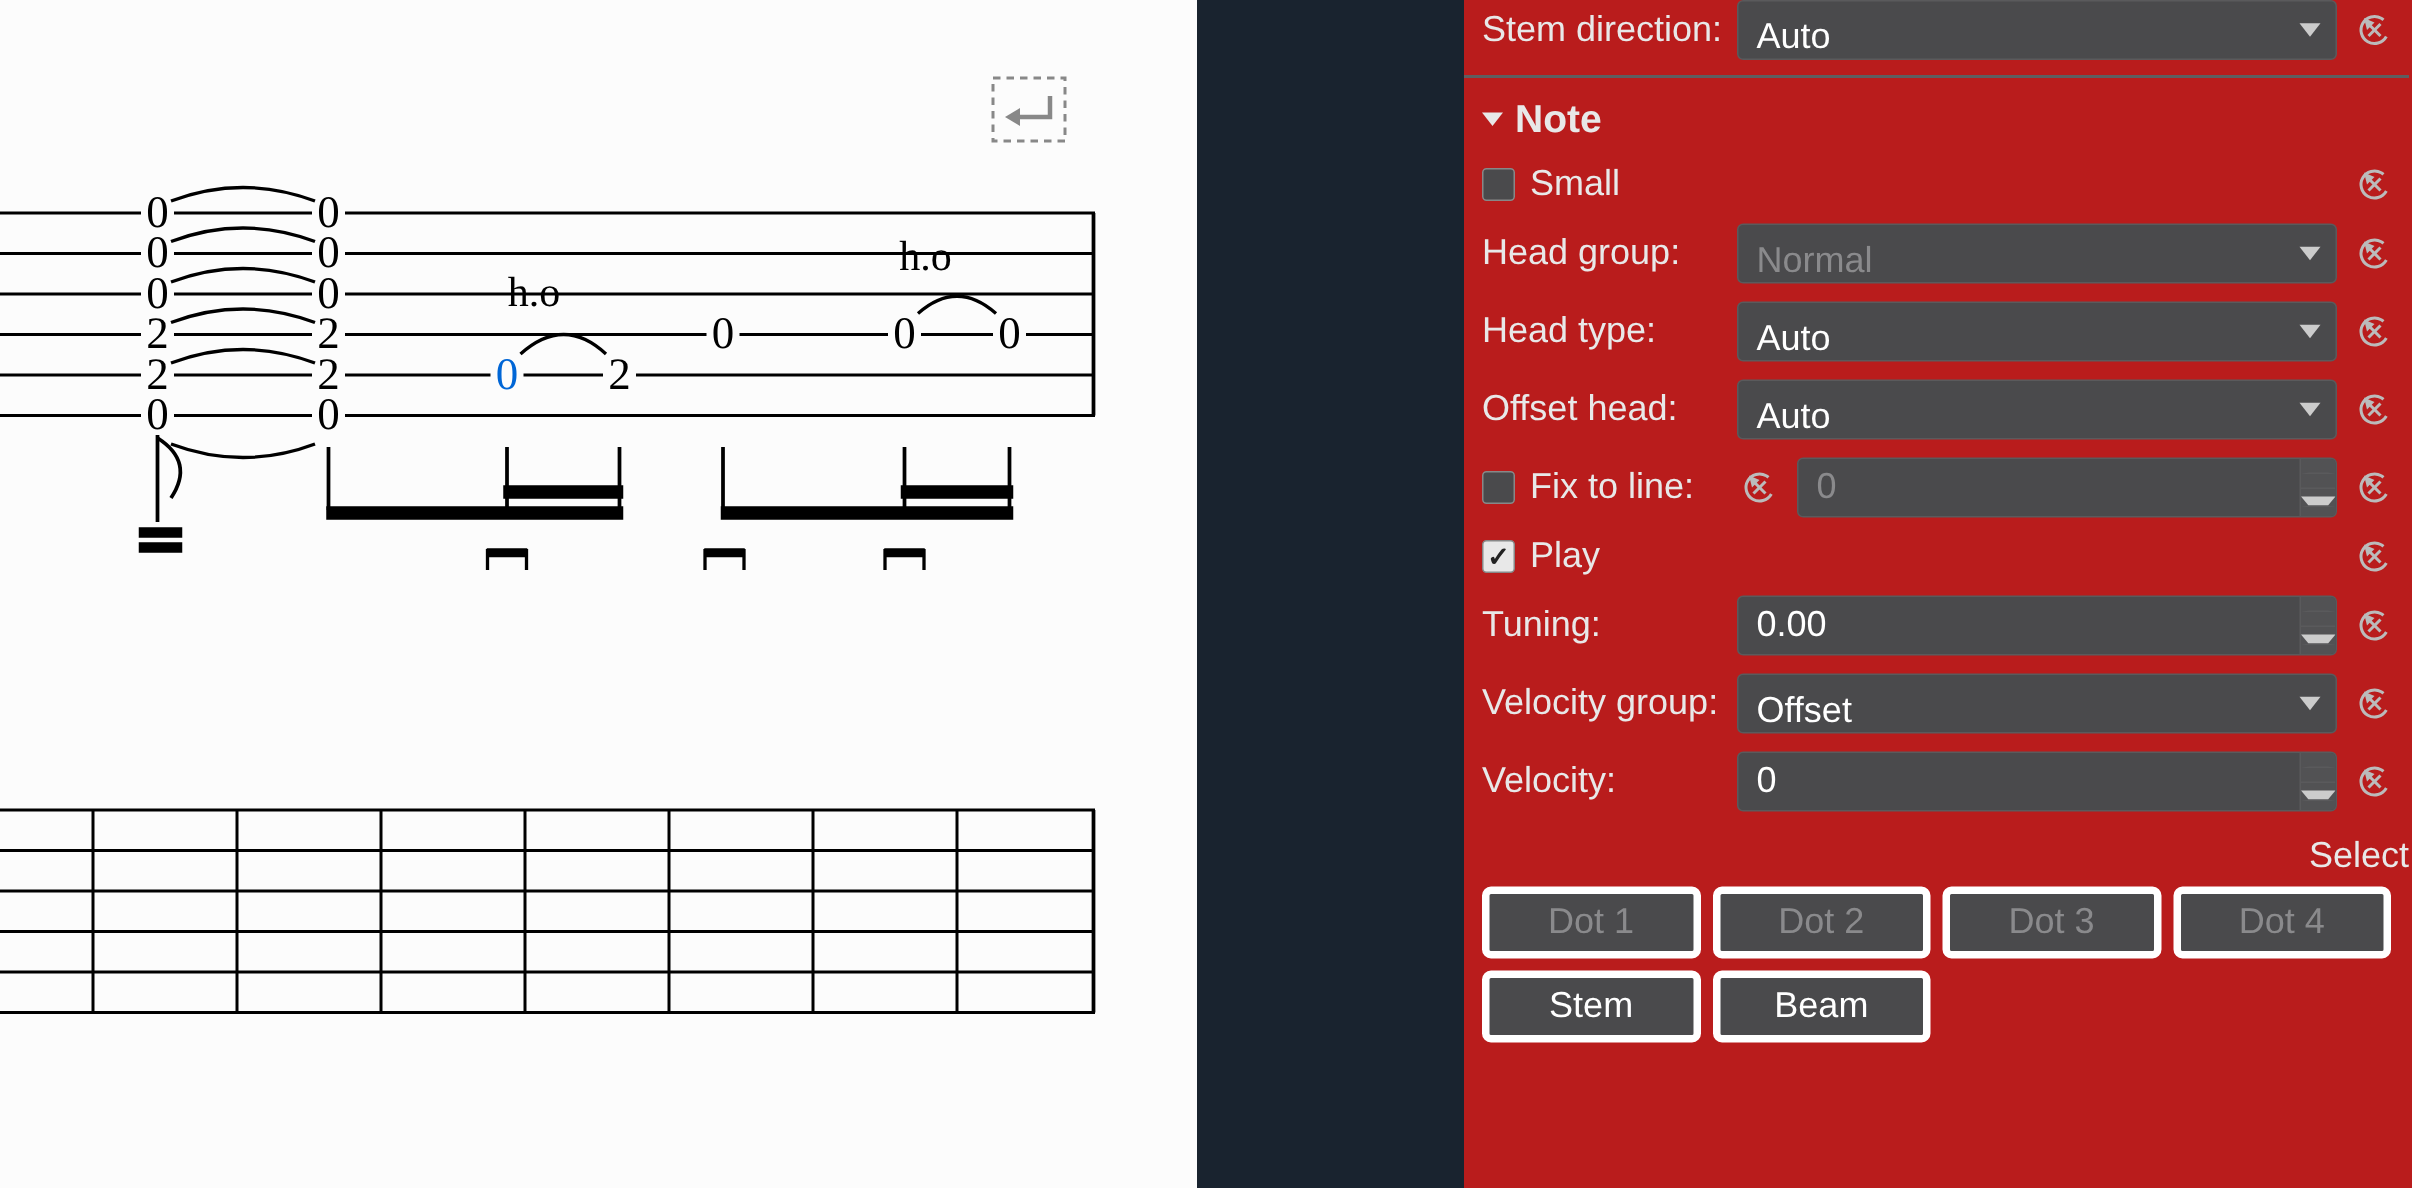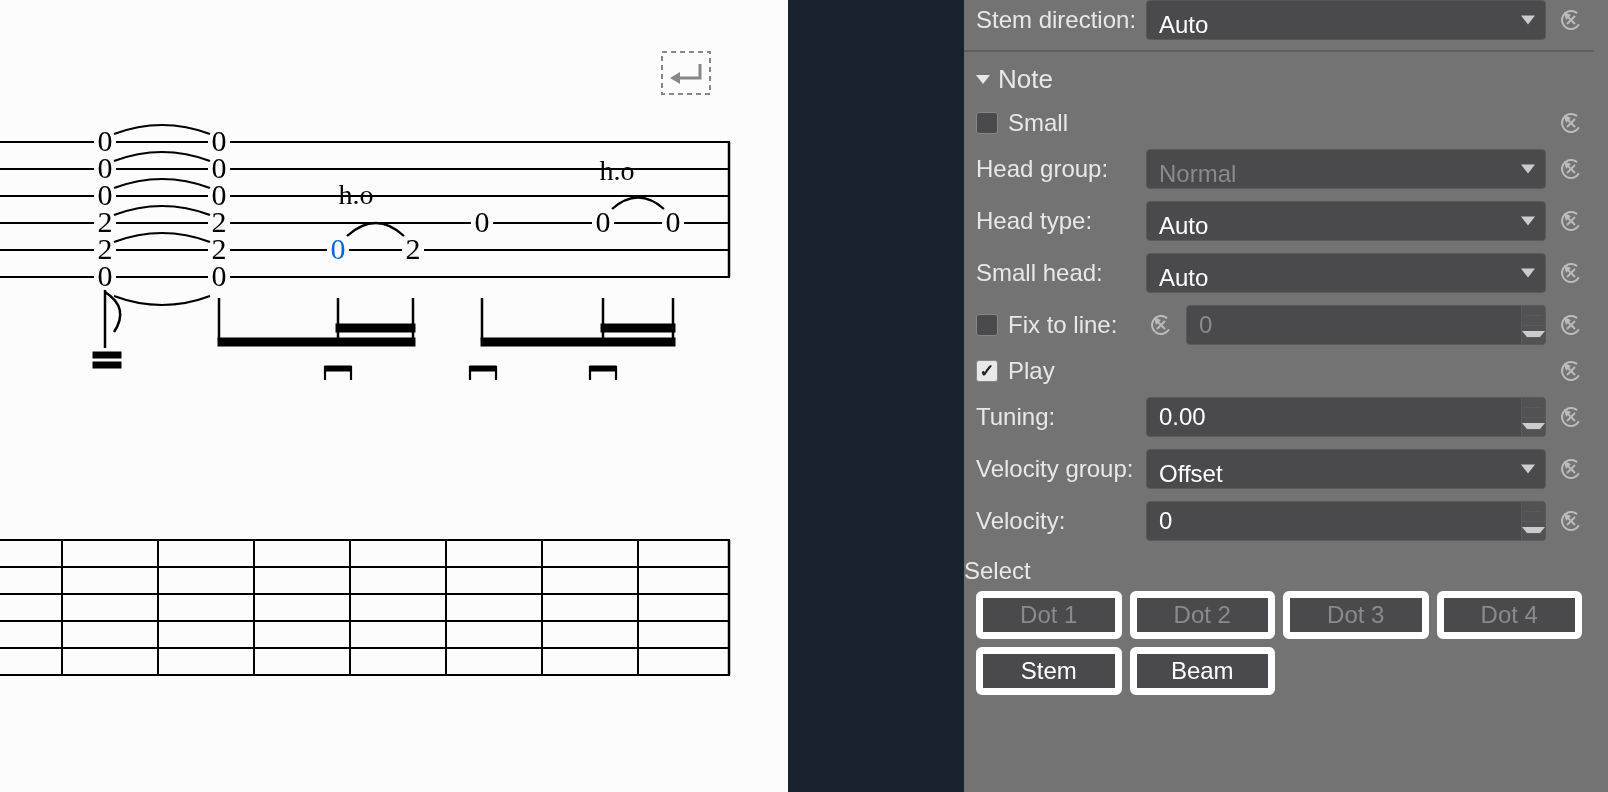--- a/index.html
+++ b/index.html
@@ -20,26 +20,26 @@
   .divider {
     width: 187px;
     height: 100%;
     background: #19232f;
   }
 
   
   .panel {
     flex: 1;
     height: 100%;
-    background: #737373;
+    background: #b91c1c;
     color: #e8e8e8;
     font-size: 24px;
     display: flex;
     flex-direction: column;
-    padding-right: 14px;
+    padding-right: 2px;
     position: relative;
   }
 
   .row {
     display: flex;
     align-items: center;
     padding: 6px 8px 6px 12px;
     gap: 10px;
   }
   .row label.lbl {
@@ -139,48 +139,48 @@
   .section-divider {
     height: 2px;
     background: #5e5e60;
     margin: 4px 0;
   }
   .section-header {
     display: flex;
     align-items: center;
     gap: 8px;
     padding: 8px 12px;
-    font-weight: 400;
+    font-weight: 700;
     font-size: 26px;
   }
   .disclosure {
     width: 0; height: 0;
     border-left: 7px solid transparent;
     border-right: 7px solid transparent;
     border-top: 9px solid #e8e8e8;
   }
 
   .reset-icon svg { width: 24px; height: 24px; }
   .reset-icon { cursor: pointer; color: #bbb; }
 
   .select-header {
-    text-align: left;
+    text-align: right;
     font-size: 24px;
     padding: 10px 0 6px 0;
   }
   .button-grid {
     display: grid;
     grid-template-columns: repeat(4, 1fr);
     gap: 8px;
     padding: 0 12px 8px 12px;
   }
   .button-grid button {
     height: 48px;
     background: #4a4a4c;
-    border: 7px solid #ffffff;
+    border: 5px solid #ffffff;
     border-radius: 6px;
     color: #fff;
     font-size: 24px;
     cursor: pointer;
   }
   .button-grid button.disabled { color: #8a8a8c; }
 
   
   .label-col { width: 160px; flex: 0 0 160px; }
 
@@ -396,21 +396,21 @@
       </div>
     </div>
     <div class="reset reset-icon">
       <svg viewBox="0 0 24 24">
           <use href="#reset-glyph"></use>
         </svg>
     </div>
   </div>
 
   <div class="row">
-    <label class="lbl label-col">Small head:</label>
+    <label class="lbl label-col">Offset head:</label>
     <div class="control-slot">
       <div class="select">
         <span>Auto</span>
         <div class="caret"></div>
       </div>
     </div>
     <div class="reset reset-icon">
       <svg viewBox="0 0 24 24">
           <use href="#reset-glyph"></use>
         </svg>

